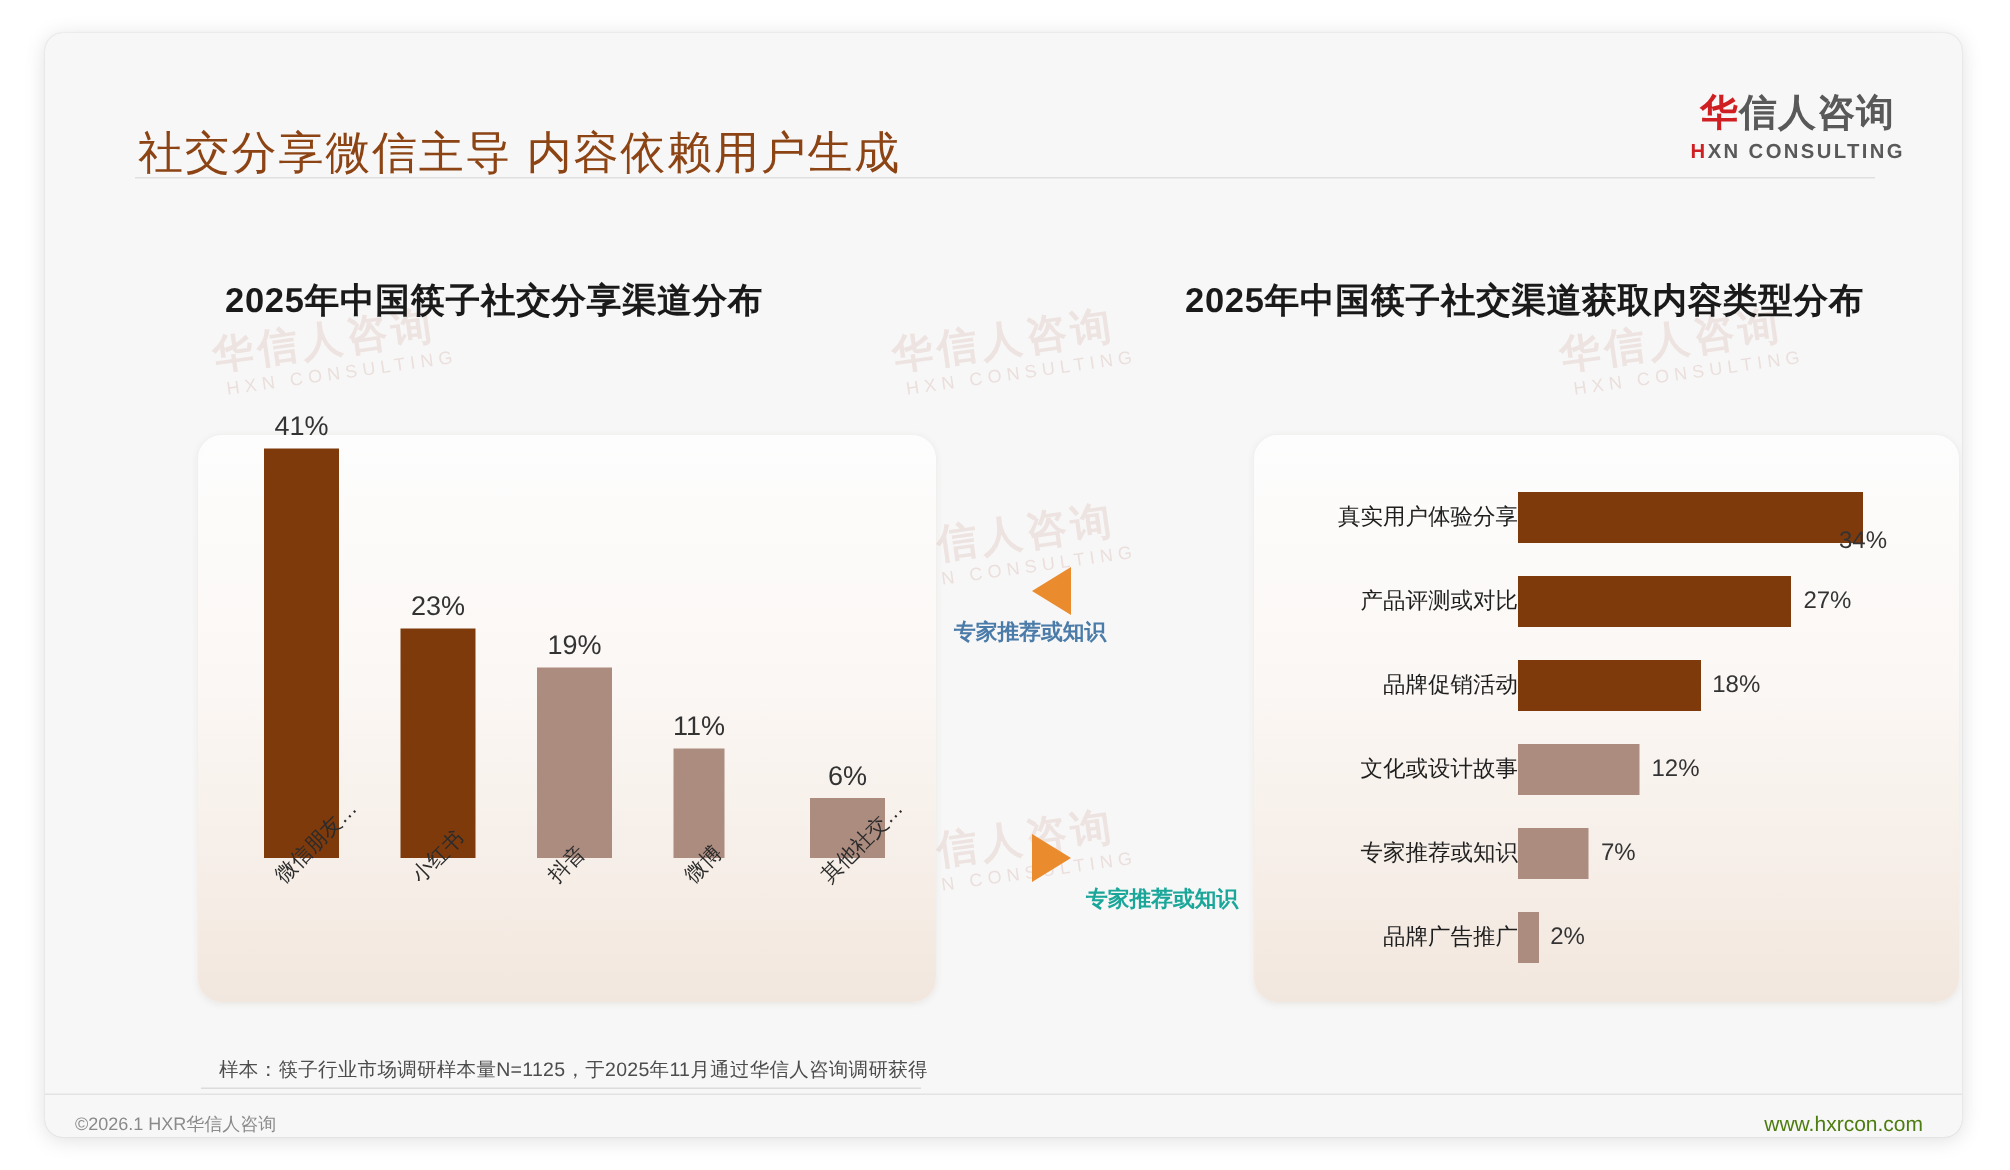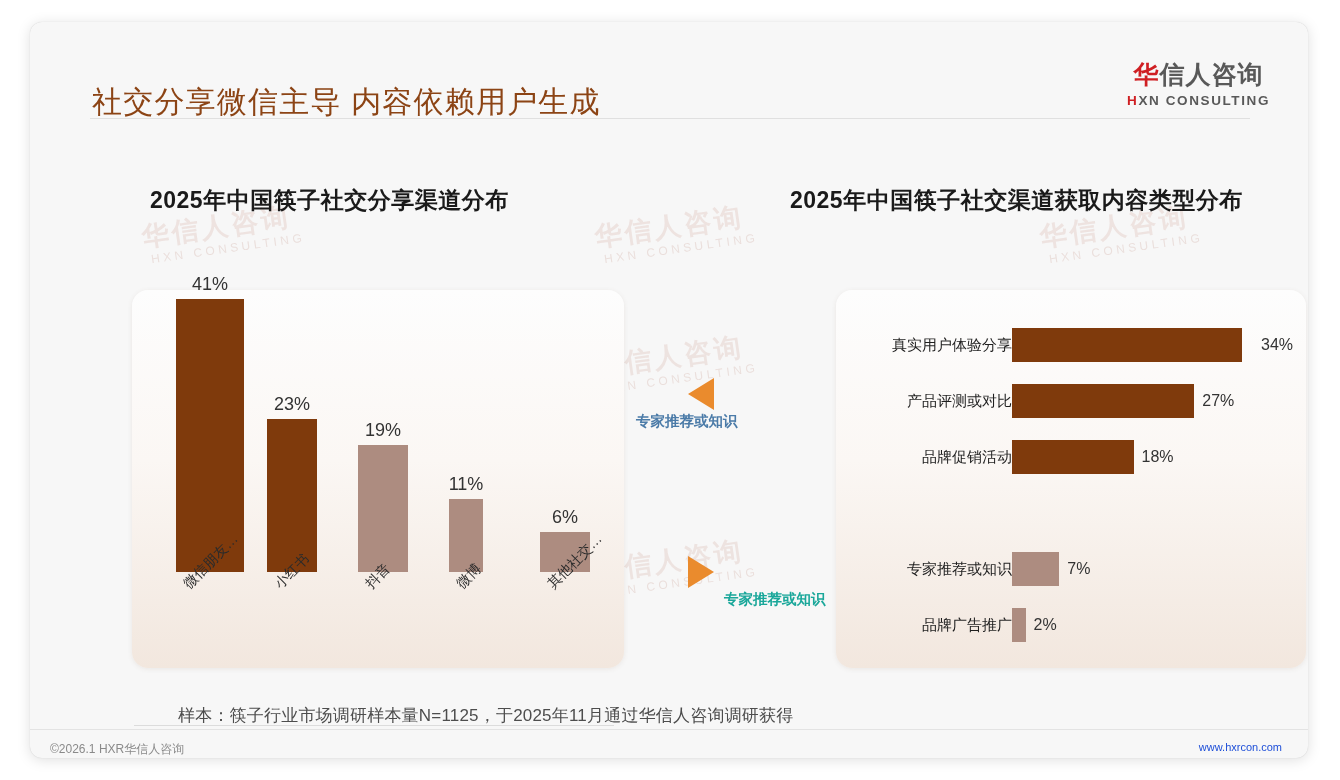--- a/index.html
+++ b/index.html
@@ -105,26 +105,26 @@
   }
   .bar-fill { position: absolute; left: 176px; top: 0; height: 100%; }
   .bar-val  {
     position: absolute; top: 50%; transform: translateY(-50%);
     font-size: 16px; color: #333; white-space: nowrap;
   }
 
   
   #source {
     position: absolute; left: 116px; top: 682px;
-    font-size: 17px; color: #4d4d4d; letter-spacing: .2px; white-space: nowrap; margin-left: 32px;
+    font-size: 13px; color: #4d4d4d; letter-spacing: .2px; white-space: nowrap;
   }
   #source-rule { position: absolute; left: 104px; top: 703px; width: 480px; height: 1px; background: #dcdcdc; }
   #footer-rule { position: absolute; left: 0; top: 707px; width: 100%; height: 1px; background: #e3e3e3; }
   #footer-left  { position: absolute; left: 20px; top: 719px; font-size: 12px; color: #8a8a8a; white-space: nowrap; }
-  #footer-right { position: absolute; right: 26px; top: 719px; font-size: 11px; color: #1d4ed8; white-space: nowrap; }
+  #footer-right { position: absolute; right: 26px; top: 719px; font-size: 14px; color: #4d7c0f; white-space: nowrap; }
 </style>
 </head>
 <body>
 
 <div id="slide">
 
   <div class="wm" style="left:112px; top:186px;">
     <div class="wm-cn">华信人咨询</div>
     <div class="wm-en">HXN CONSULTING</div>
   </div>
@@ -170,21 +170,21 @@
     </div>
   </div>
 
   <div class="chart-title" id="left-title">2025年中国筷子社交分享渠道分布</div>
   <div class="chart-title" id="right-title">2025年中国筷子社交渠道获取内容类型分布</div>
 
   <div class="card" id="left-card"></div>
   <div class="card" id="right-card"></div>
 
   <div id="col-plot">
-      <div class="col-item" style="left: 44px; width: 68px; height: 273.333px;">
+      <div class="col-item" style="left: 44px; width: 50px; height: 273.333px;">
         <div class="col-bar" style="height: 100%; background: rgb(127, 58, 12);"></div>
         <div class="col-val" style="bottom: calc(100% + 4px);">41%</div>
         <div class="col-lab">微信朋友…</div>
       </div>
       <div class="col-item" style="left: 135px; width: 50px; height: 153.333px;">
         <div class="col-bar" style="height: 100%; background: rgb(127, 58, 12);"></div>
         <div class="col-val" style="bottom: calc(100% + 4px);">23%</div>
         <div class="col-lab">小红书</div>
       </div>
       <div class="col-item" style="left: 226px; width: 50px; height: 126.667px;">
@@ -210,31 +210,36 @@
   </div>
   <div class="mid-anno" id="anno2">
     <div class="tri tri-right"></div>
     <div class="mid-lab">专家推荐或知识</div>
   </div>
 
   <div id="bar-plot">
       <div class="bar-row" style="top: 38px; height: 34px;">
         <div class="bar-lab">真实用户体验分享</div>
         <div class="bar-fill" style="width: 229.5px; background: rgb(127, 58, 12);"></div>
-        <div class="bar-val" style="left: 425px;">34%</div>
+        <div class="bar-val" style="left: 390px; margin-top: 16px;">34%</div>
       </div>
       <div class="bar-row" style="top: 94px; height: 34px;">
         <div class="bar-lab">产品评测或对比</div>
         <div class="bar-fill" style="width: 182.25px; background: rgb(127, 58, 12);"></div>
         <div class="bar-val" style="left: 366.25px; text-align: right;">27%</div>
       </div>
       <div class="bar-row" style="top: 150px; height: 34px;">
         <div class="bar-lab">品牌促销活动</div>
         <div class="bar-fill" style="width: 121.5px; background: rgb(127, 58, 12);"></div>
         <div class="bar-val" style="left: 305.5px;">18%</div>
+      </div>
+      <div class="bar-row" style="top: 206px; height: 34px;">
+        <div class="bar-lab">文化或设计故事</div>
+        <div class="bar-fill" style="width: 81px; background: rgb(173, 140, 128);"></div>
+        <div class="bar-val" style="left: 265px;">12%</div>
       </div>
       <div class="bar-row" style="top: 262px; height: 34px;">
         <div class="bar-lab">专家推荐或知识</div>
         <div class="bar-fill" style="width: 47.25px; background: rgb(173, 140, 128);"></div>
         <div class="bar-val" style="left: 231.25px;">7%</div>
       </div>
       <div class="bar-row" style="top: 318px; height: 34px;">
         <div class="bar-lab">品牌广告推广</div>
         <div class="bar-fill" style="width: 13.5px; background: rgb(173, 140, 128);"></div>
         <div class="bar-val" style="left: 197.5px;">2%</div>

